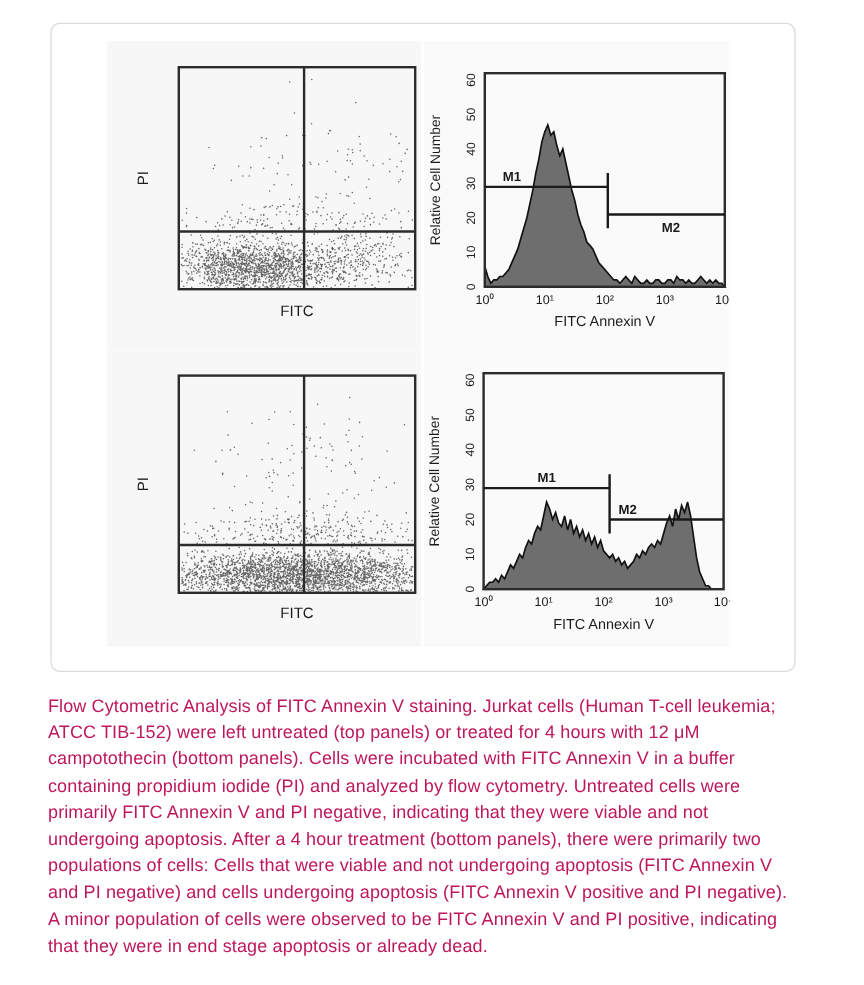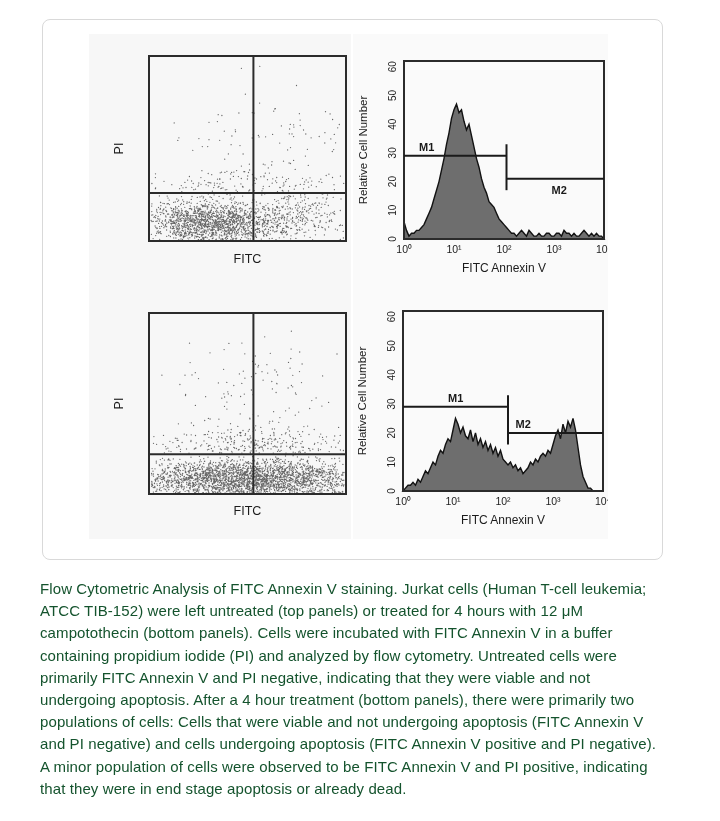--- a/index.html
+++ b/index.html
@@ -10,21 +10,21 @@
     background:#ffffff;border:1px solid #d9d9d9;border-radius:8px;
   }
   .panel{position:absolute;}
   .panel svg{display:block;}
   .p-scatter-top{left:46px;top:14px;}
   .p-hist-top{left:310px;top:14px;}
   .p-scatter-bottom{left:46px;top:272px;}
   .p-hist-bottom{left:310px;top:272px;}
   .figure-caption{
     position:absolute;left:40px;top:578px;width:628px;
-    font-size:15px;line-height:22.2px;color:#14532d;
+    font-size:15px;line-height:22.2px;color:#be185d;
     letter-spacing:0.1px;
   }
 </style>
 </head>
 <body>
 
 <div class="page">
   <div class="figure-card">
     <div class="panel p-scatter-top">
       <svg id="svg-scatter_untreated" width="262" height="258" viewBox="0 0 262 258">

